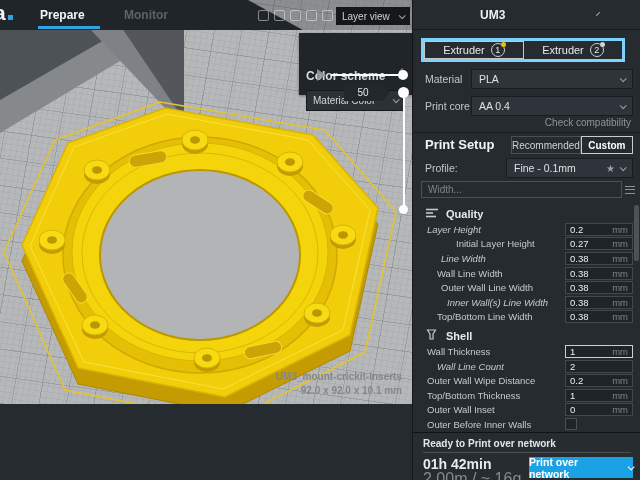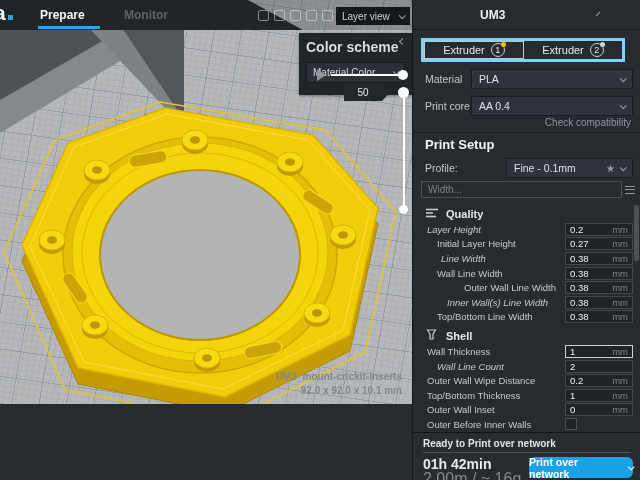--- a/index.html
+++ b/index.html
@@ -46,21 +46,21 @@
   .layerview-dd .lbl { flex:1; }
 
   
   .chev { width:5px; height:5px; border-right:1.5px solid #9aa0a4; border-bottom:1.5px solid #9aa0a4; display:inline-block; }
   .chev-down { transform:rotate(45deg) translateY(-1px); }
   .chev-left { transform:rotate(135deg); }
 
   
   .cs-panel { position:absolute; left:299px; top:33px; width:113px; height:62px; background:#20252a; z-index:6;
               box-shadow:0 1px 3px rgba(0,0,0,.4); padding:6px 7px; }
-  .cs-head { display:flex; color:#d9dcde; font-size:14px; font-weight:bold; }
+  .cs-head { display:flex; color:#d9dcde; font-size:12px; font-weight:bold;margin-top:30px; }
   .cs-head .lbl { flex:1; }
   .cs-dd { margin-top:7px; height:21px; background:#2b3136; border:1px solid #16191c; color:#d3d7da; font-size:10px;
            display:flex; align-items:center; padding:0 6px; }
   .cs-dd .lbl { flex:1; }
 
   
   .sim-play { position:absolute; left:317px; top:69px; width:0; height:0; z-index:6;
               border-left:9px solid rgba(150,154,157,.9); border-top:6px solid transparent; border-bottom:6px solid transparent; }
   .sim-track { position:absolute; left:331px; top:74px; width:72px; height:2px; background:#fdfdfd; z-index:6; }
   .sim-handle { position:absolute; left:398px; top:70px; width:10px; height:10px; border-radius:50%; background:#fdfdfd; z-index:6; }
@@ -126,21 +126,21 @@
   .vbox .unit { margin-left:auto; color:#7d8388; }
   .vbox.hl { border-color:#ccd0d3; }
   .cbox { position:absolute; left:152px; width:12px; height:12px; background:#1f2428; border:1px solid #4a5055; }
   .scrollbar { position:absolute; right:1px; top:205px; width:5px; height:56px; background:#4d5257; border-radius:2px; }
 
   .footer { position:absolute; left:0; bottom:0; width:228px; height:48px; background:#272c31; border-top:1px solid #121517; }
   .f-status { position:absolute; left:10px; top:5px; color:#e4e7e9; font-size:10px; font-weight:bold; }
   .f-hr { position:absolute; left:10px; top:19px; width:208px; height:1px; background:#4a5055; }
   .f-time { position:absolute; left:10px; top:23px; color:#e8eaec; font-size:14px; font-weight:bold; }
   .f-usage { position:absolute; left:10px; top:37px; color:#868b90; font-size:16px; }
-  .print-btn { position:absolute; left:116px; top:24px; width:104px; height:21px; background:#1ba2e4; border-radius:6px;
+  .print-btn { position:absolute; left:116px; top:24px; width:104px; height:21px; background:#1ba2e4; border-radius:0;
                color:#fff; font-size:10.5px; font-weight:bold; display:flex; align-items:center; justify-content:center; gap:16px; cursor:pointer; }
   .print-btn .chev { border-color:#fff; }
 </style>
 </head>
 <body>
 
 <div class="viewport">
   <div class="wedge wedge-l2"></div>
   <div class="wedge wedge-l1"></div>
   <div class="wedge wedge-r2"></div>
@@ -301,20 +301,24 @@
   </div>
   <div class="dd" style="top:96px;">
     <span class="lbl">AA 0.4</span>
     <span class="chev chev-down"></span>
   </div>
 
   <div class="link">Check compatibility</div>
   <div class="hr1"></div>
 
   <div class="ps-title">Print Setup</div>
+  <div class="mode-toggle">
+    <div class="mode-btn">Recommended</div>
+    <div class="mode-btn active">Custom</div>
+  </div>
 
   <div class="field-row profile-row">
     <span class="field-label">Profile:</span>
   </div>
   <div class="dd profile-dd">
     <span class="lbl">Fine - 0.1mm</span>
     <span class="star">★</span>
     <span class="chev chev-down"></span>
   </div>
 
@@ -345,21 +349,21 @@
               </g>
             </svg></span>
           <span>↶</span>
         </span>
         <span class="vbox">
           <span>0.2</span>
           <span class="unit">mm</span>
         </span>
       </div>
       <div class="srow">
-        <span class="srow-label" style="margin-left: 4px; padding-left: 20px;">Initial Layer Height</span>
+        <span class="srow-label" style="margin-left: 23px; padding-left: 20px;">Initial Layer Height</span>
         <span class="srow-icons">
           <span><svg width="9" height="9" viewBox="0 0 10 10">
               <g fill="none" stroke="#9aa0a4" stroke-width="1.2">
                 <rect x="0.8" y="4.8" width="4.4" height="4.4" rx="1.4" transform="rotate(-45 3 7)"></rect>
                 <rect x="4.8" y="0.8" width="4.4" height="4.4" rx="1.4" transform="rotate(-45 7 3)"></rect>
               </g>
             </svg></span>
         </span>
         <span class="vbox">
           <span>0.27</span>
@@ -378,21 +382,21 @@
         </span>
       </div>
       <div class="srow">
         <span class="srow-label" style="margin-left: 24px;">Wall Line Width</span>
         <span class="vbox">
           <span>0.38</span>
           <span class="unit">mm</span>
         </span>
       </div>
       <div class="srow">
-        <span class="srow-label" style="margin-left: 51px;">Outer Wall Line Width</span>
+        <span class="srow-label" style="margin-left: 28px;">Outer Wall Line Width</span>
         <span class="vbox">
           <span>0.38</span>
           <span class="unit">mm</span>
         </span>
       </div>
       <div class="srow">
         <span class="srow-label it" style="margin-left: 34px;">Inner Wall(s) Line Width</span>
         <span class="srow-icons">
           <span>↶</span>
           <span>ⓘ</span>

